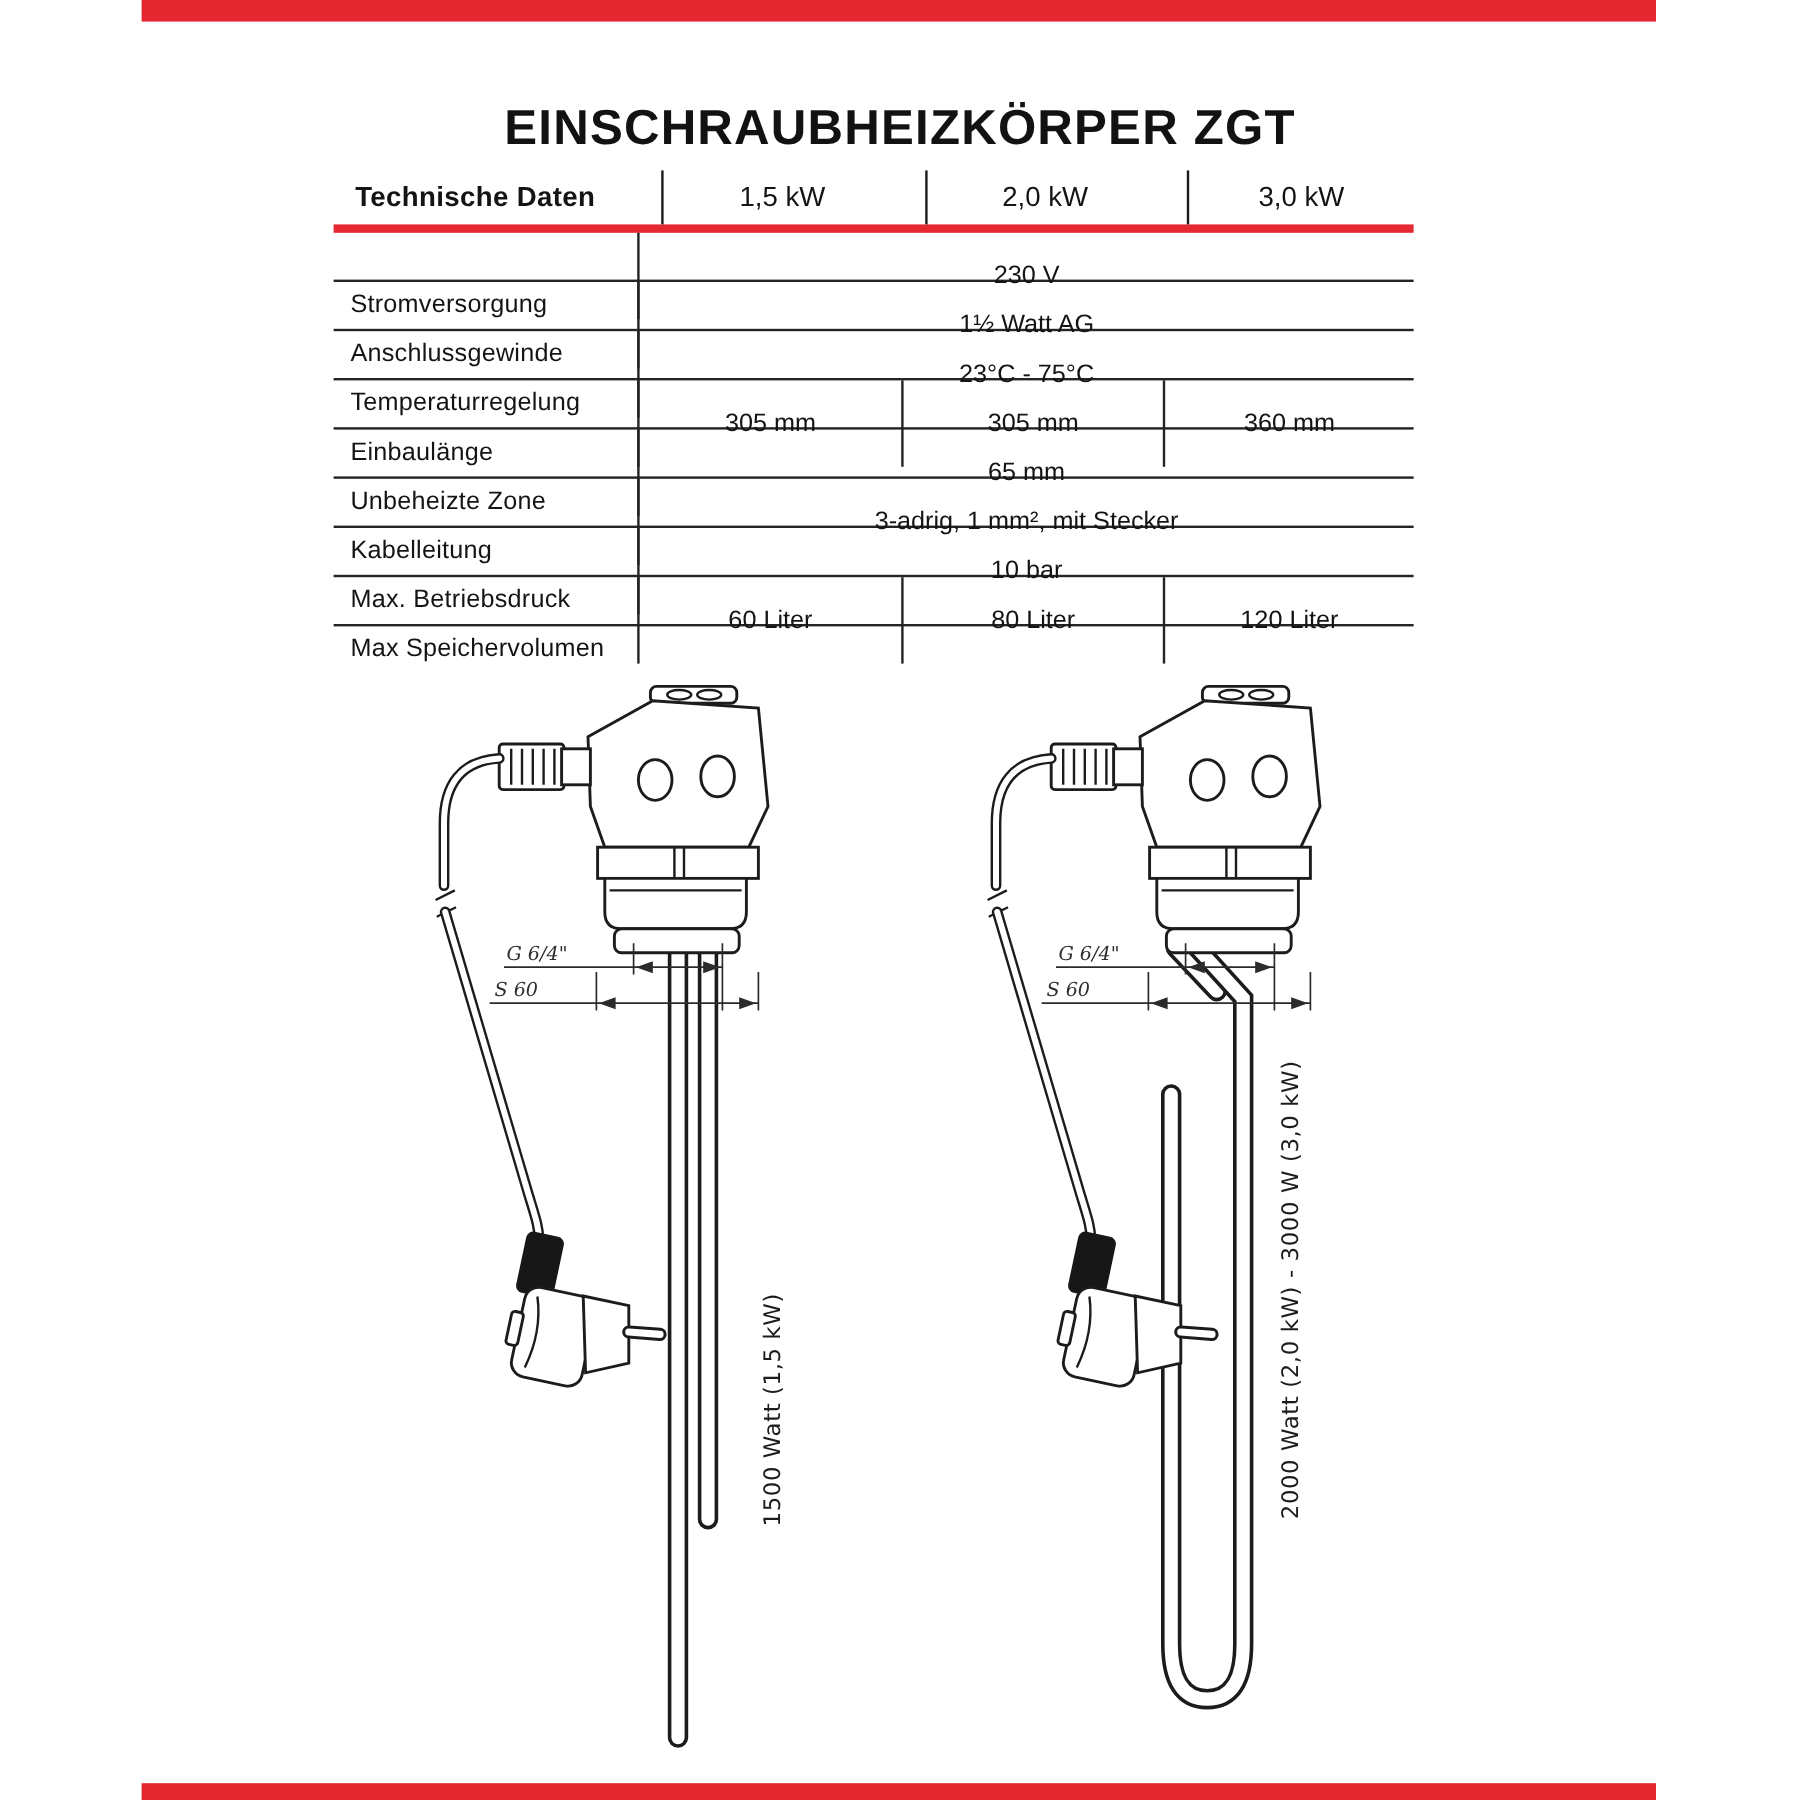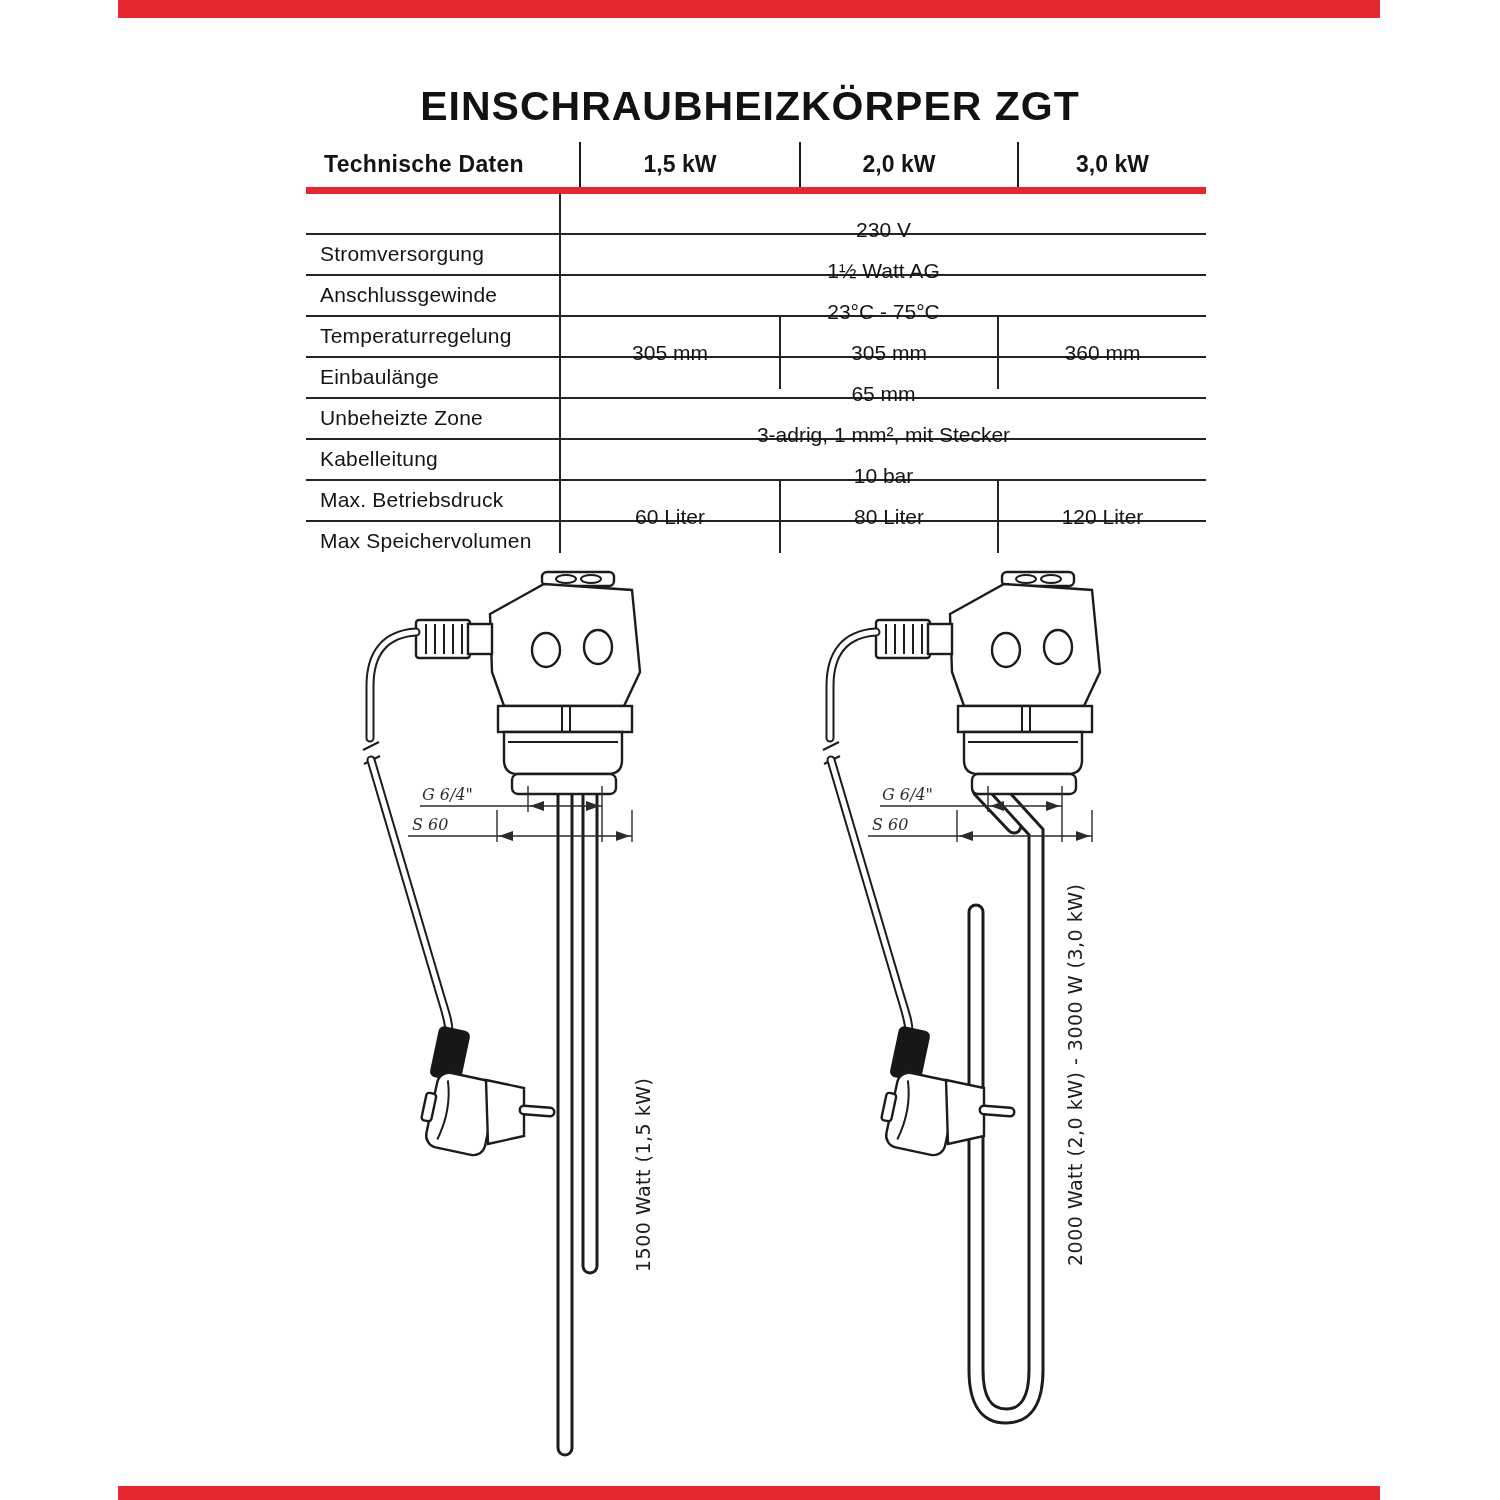--- a/index.html
+++ b/index.html
@@ -9,24 +9,24 @@
   }
   .bar{position:absolute;background:#e42731;}
   .bar.top{left:118px;top:0;width:1262px;height:18px;}
   .bar.bottom{left:118px;top:1486px;width:1262px;height:14px;}
 
   .page-title{
     position:absolute;left:0;top:56px;width:1500px;text-align:center;
     font-size:41px;font-weight:bold;letter-spacing:1px;color:#121212;
   }
 
-  .spec{position:absolute;left:306px;top:142px;width:900px;}
+  .spec{position:absolute;left:278px;top:142px;width:900px;}
   .thead{display:grid;grid-template-columns:253px 220px 218px 209px;height:45px;align-items:stretch;}
   .thead .h-label{font-weight:bold;font-size:23px;padding-left:18px;letter-spacing:.3px;display:flex;align-items:center;}
-  .thead .h-col{font-weight:bold;font-size:23px;border-left:2px solid #1c1c1c;display:flex;align-items:center;justify-content:center;margin-left:20px;}
+  .thead .h-col{font-weight:normal;font-size:23px;border-left:2px solid #1c1c1c;display:flex;align-items:center;justify-content:center;margin-left:20px;}
   .red-rule{height:7px;background:#e42731;}
   .trow{display:grid;grid-template-columns:253px 220px 218px 209px;height:39px;border-bottom:2px solid #242424;font-size:21px;align-items:stretch;}
   .trow .c-label{padding-left:14px;display:flex;align-items:center;letter-spacing:.2px;margin-top:48px;}
   .trow .c-span{grid-column:2/5;border-left:2px solid #242424;display:flex;align-items:center;justify-content:center;}
   .trow .c-val{border-left:2px solid #242424;display:flex;align-items:center;justify-content:center;}
 
   .drawing{position:absolute;}
   .drawing.left{left:350px;top:560px;}
   .drawing.right{left:810px;top:560px;}
 

